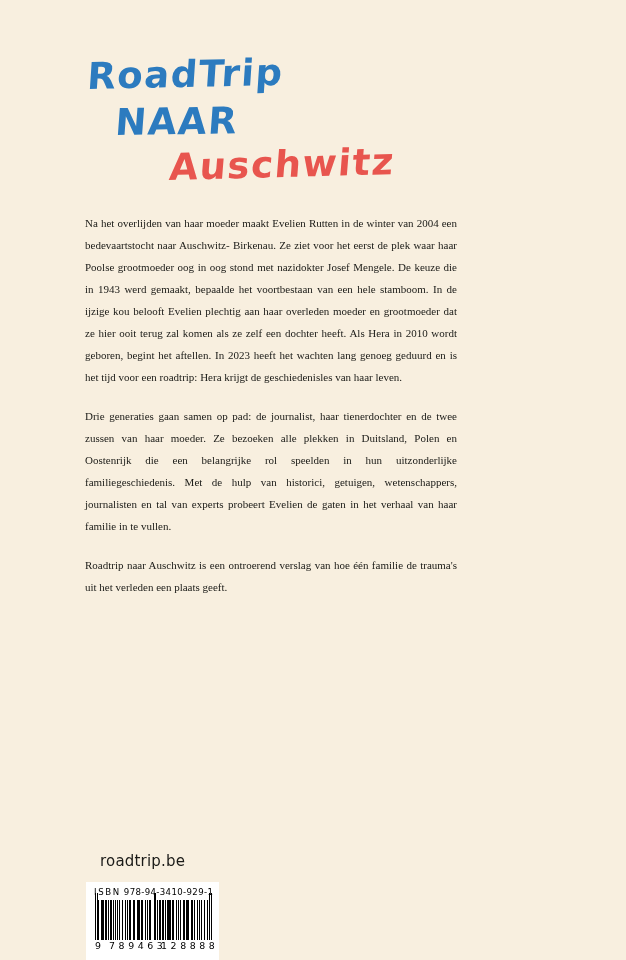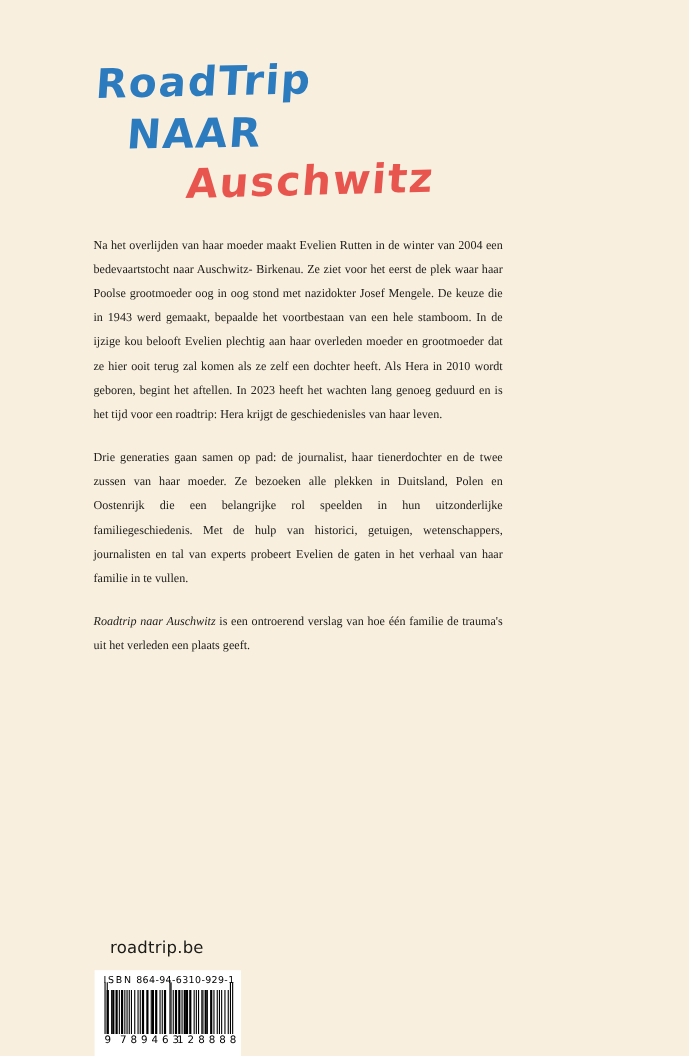--- a/index.html
+++ b/index.html
@@ -77,21 +77,20 @@
     text-align: justify;
     text-justify: inter-word;
     hyphens: none;
   }
 
   .blurb p:last-child {
     margin-bottom: 0;
   }
 
   .blurb p .book-title {
-    font-style: italic;
   }
 
   
   .publisher {
     position: absolute;
     left: 100px;
     top: 852px;
     font-family: "DejaVu Sans", "Liberation Sans", sans-serif;
     font-size: 15px;
     letter-spacing: 0.2px;
@@ -184,21 +183,21 @@
 
   <div class="blurb">
     <p>Na het overlijden van haar moeder maakt Evelien Rutten in de winter van 2004 een bedevaartstocht naar Auschwitz- Birkenau. Ze ziet voor het eerst de plek waar haar Poolse grootmoeder oog in oog stond met nazidokter Josef Mengele. De keuze die in 1943 werd gemaakt, bepaalde het voortbestaan van een hele stamboom. In de ijzige kou belooft Evelien plechtig aan haar overleden moeder en grootmoeder dat ze hier ooit terug zal komen als ze zelf een dochter heeft. Als Hera in 2010 wordt geboren, begint het aftellen. In 2023 heeft het wachten lang genoeg geduurd en is het tijd voor een roadtrip: Hera krijgt de geschiedenisles van haar leven.</p>
     <p>Drie generaties gaan samen op pad: de journalist, haar tienerdochter en de twee zussen van haar moeder. Ze bezoeken alle plekken in Duitsland, Polen en Oostenrijk die een belangrijke rol speelden in hun uitzonderlijke familiegeschiedenis. Met de hulp van historici, getuigen, wetenschappers, journalisten en tal van experts probeert Evelien de gaten in het verhaal van haar familie in te vullen.</p>
     <p><span class="book-title">Roadtrip naar Auschwitz</span><span> is een ontroerend verslag van hoe één familie de trauma's uit het verleden een plaats geeft.</span></p>
   </div>
 
   <div class="publisher">roadtrip.be</div>
 
   <div class="barcode-box">
-    <div class="isbn-text"><span class="isbn-word">ISBN</span> <span>864-94-6310-929-1</span></div>
+    <div class="isbn-text"><span class="isbn-word">ISBN</span> <span>978-94-3410-929-1</span></div>
 
     <div class="bars">
         <span class="guard" style="width: 1.2px;"></span>
         <span class="guard" style="width: 1.2px; background: transparent;"></span>
         <span class="guard" style="width: 1.2px;"></span>
         <span style="width: 1.8px;"></span>
         <span style="width: 2.7px; background: transparent;"></span>
         <span style="width: 1.8px;"></span>
         <span style="width: 0.9px; background: transparent;"></span>
         <span style="width: 1.8px;"></span>

